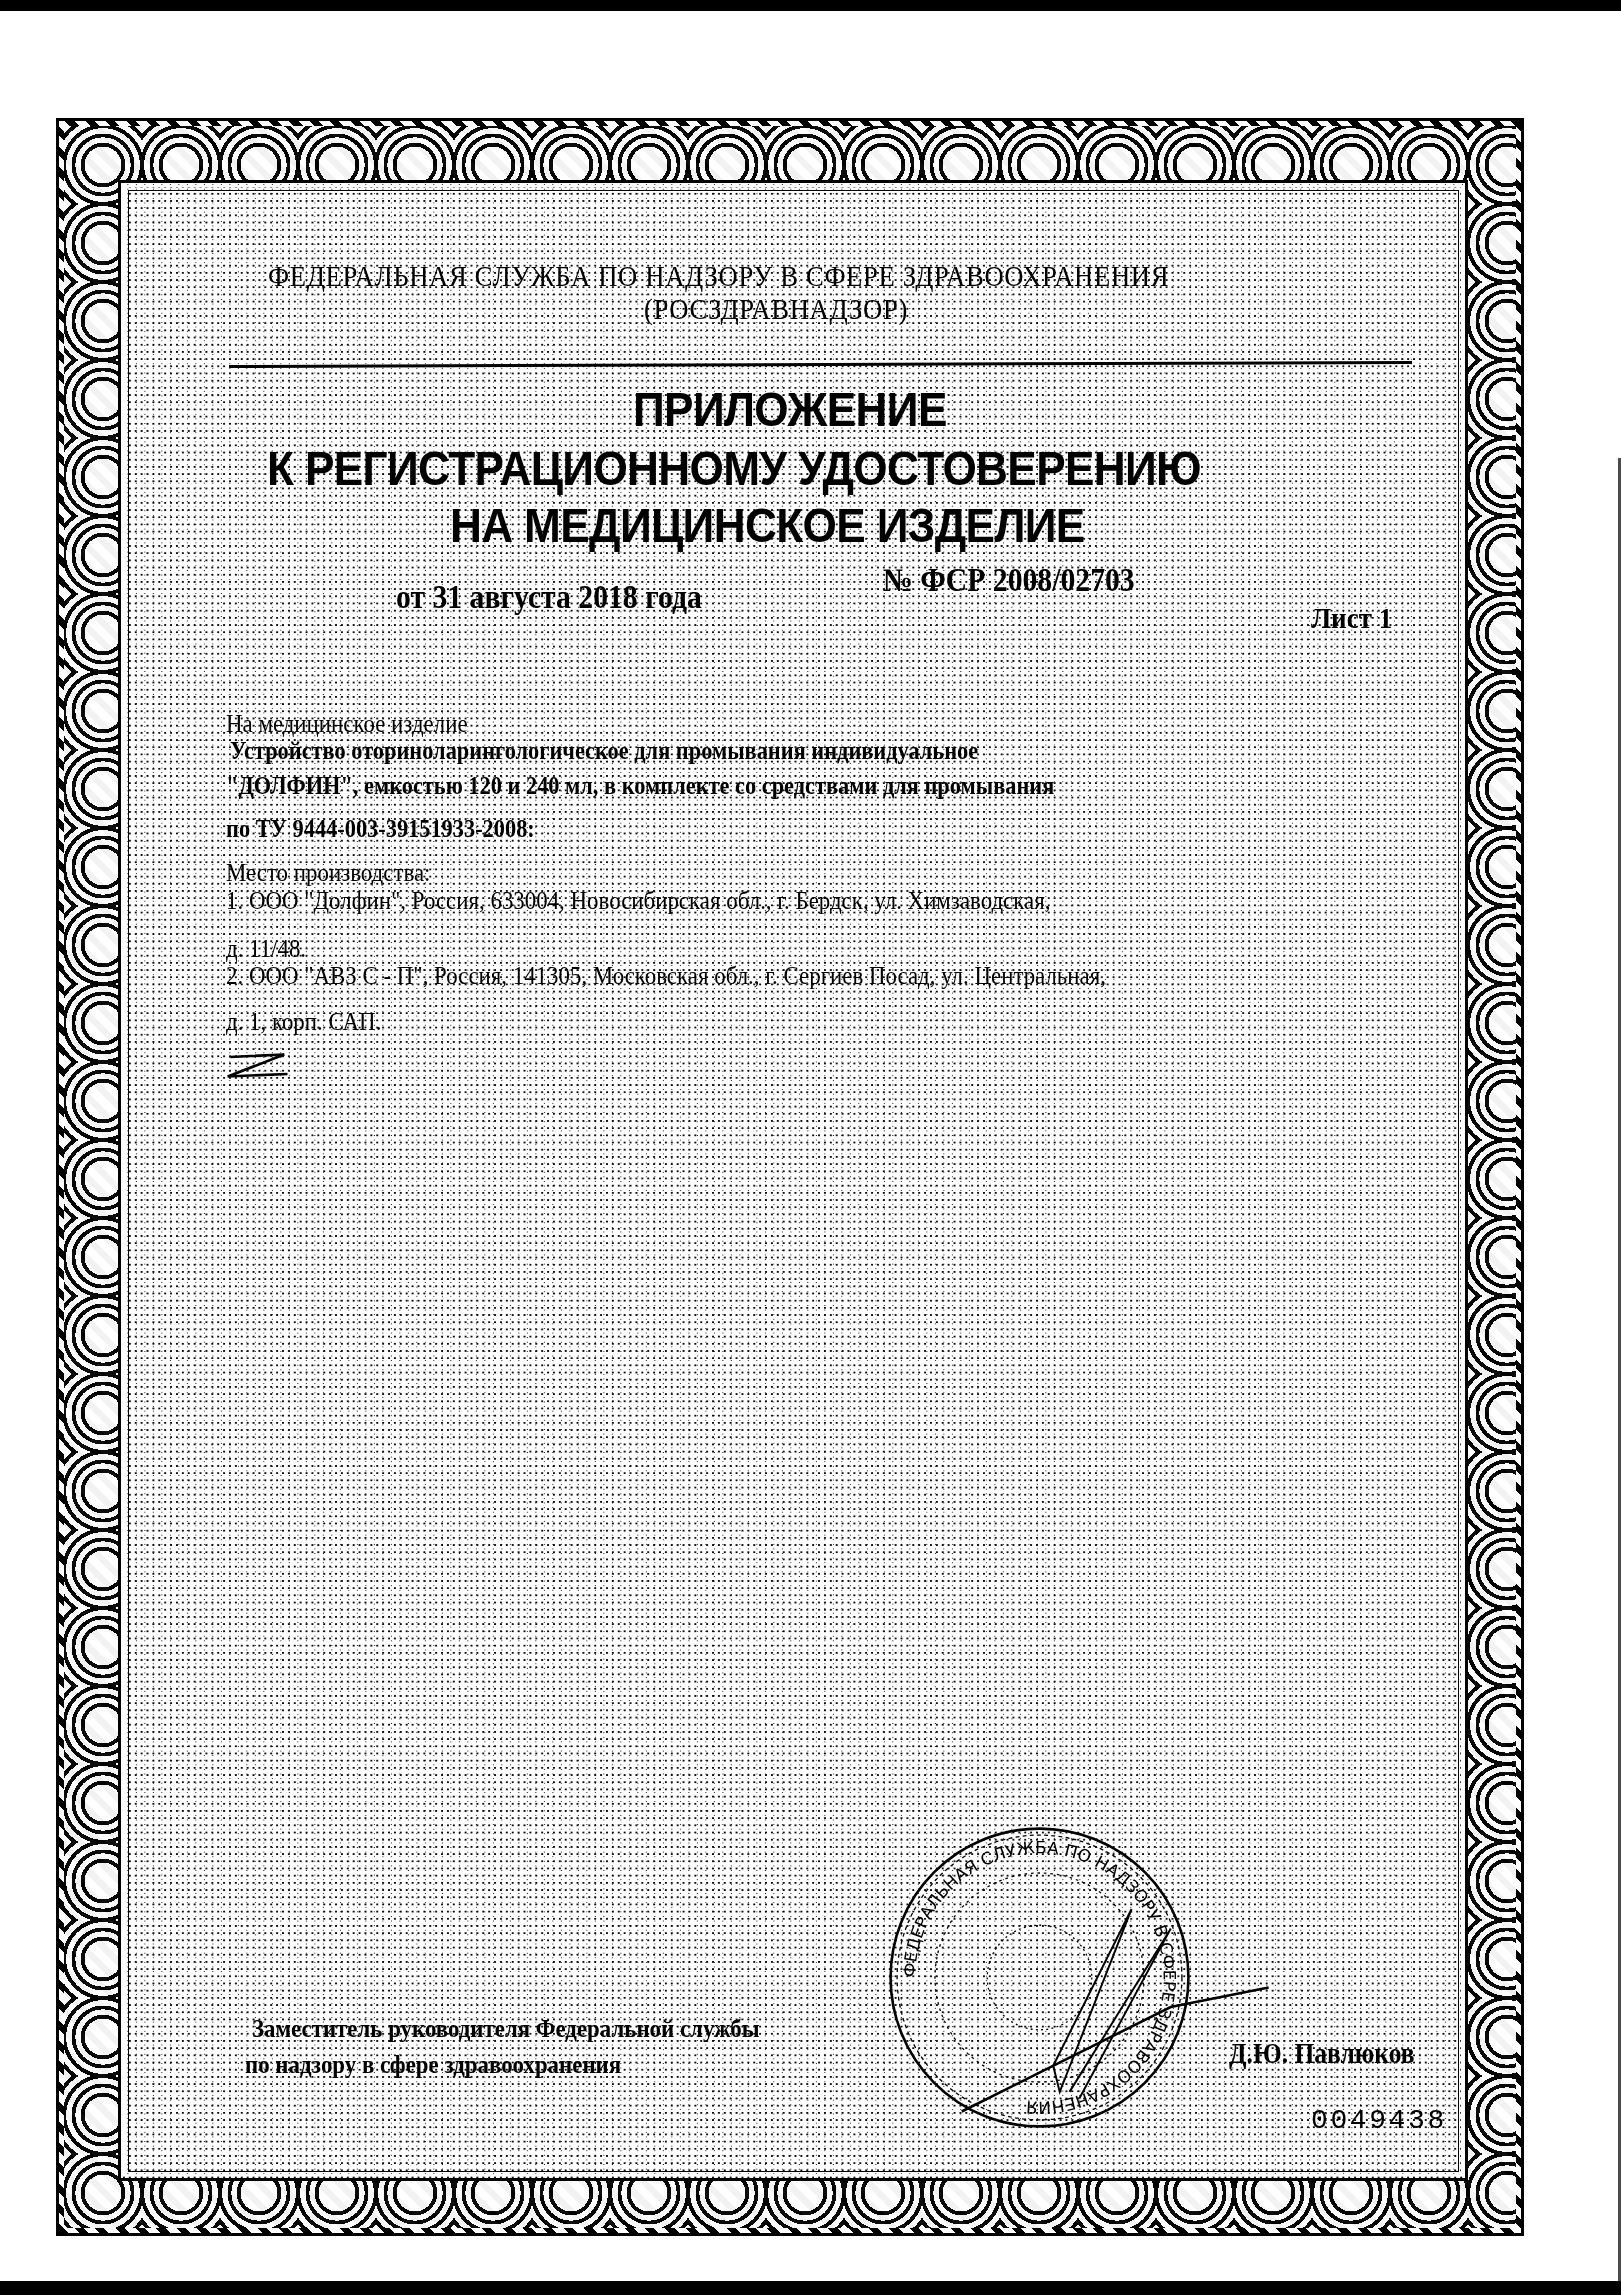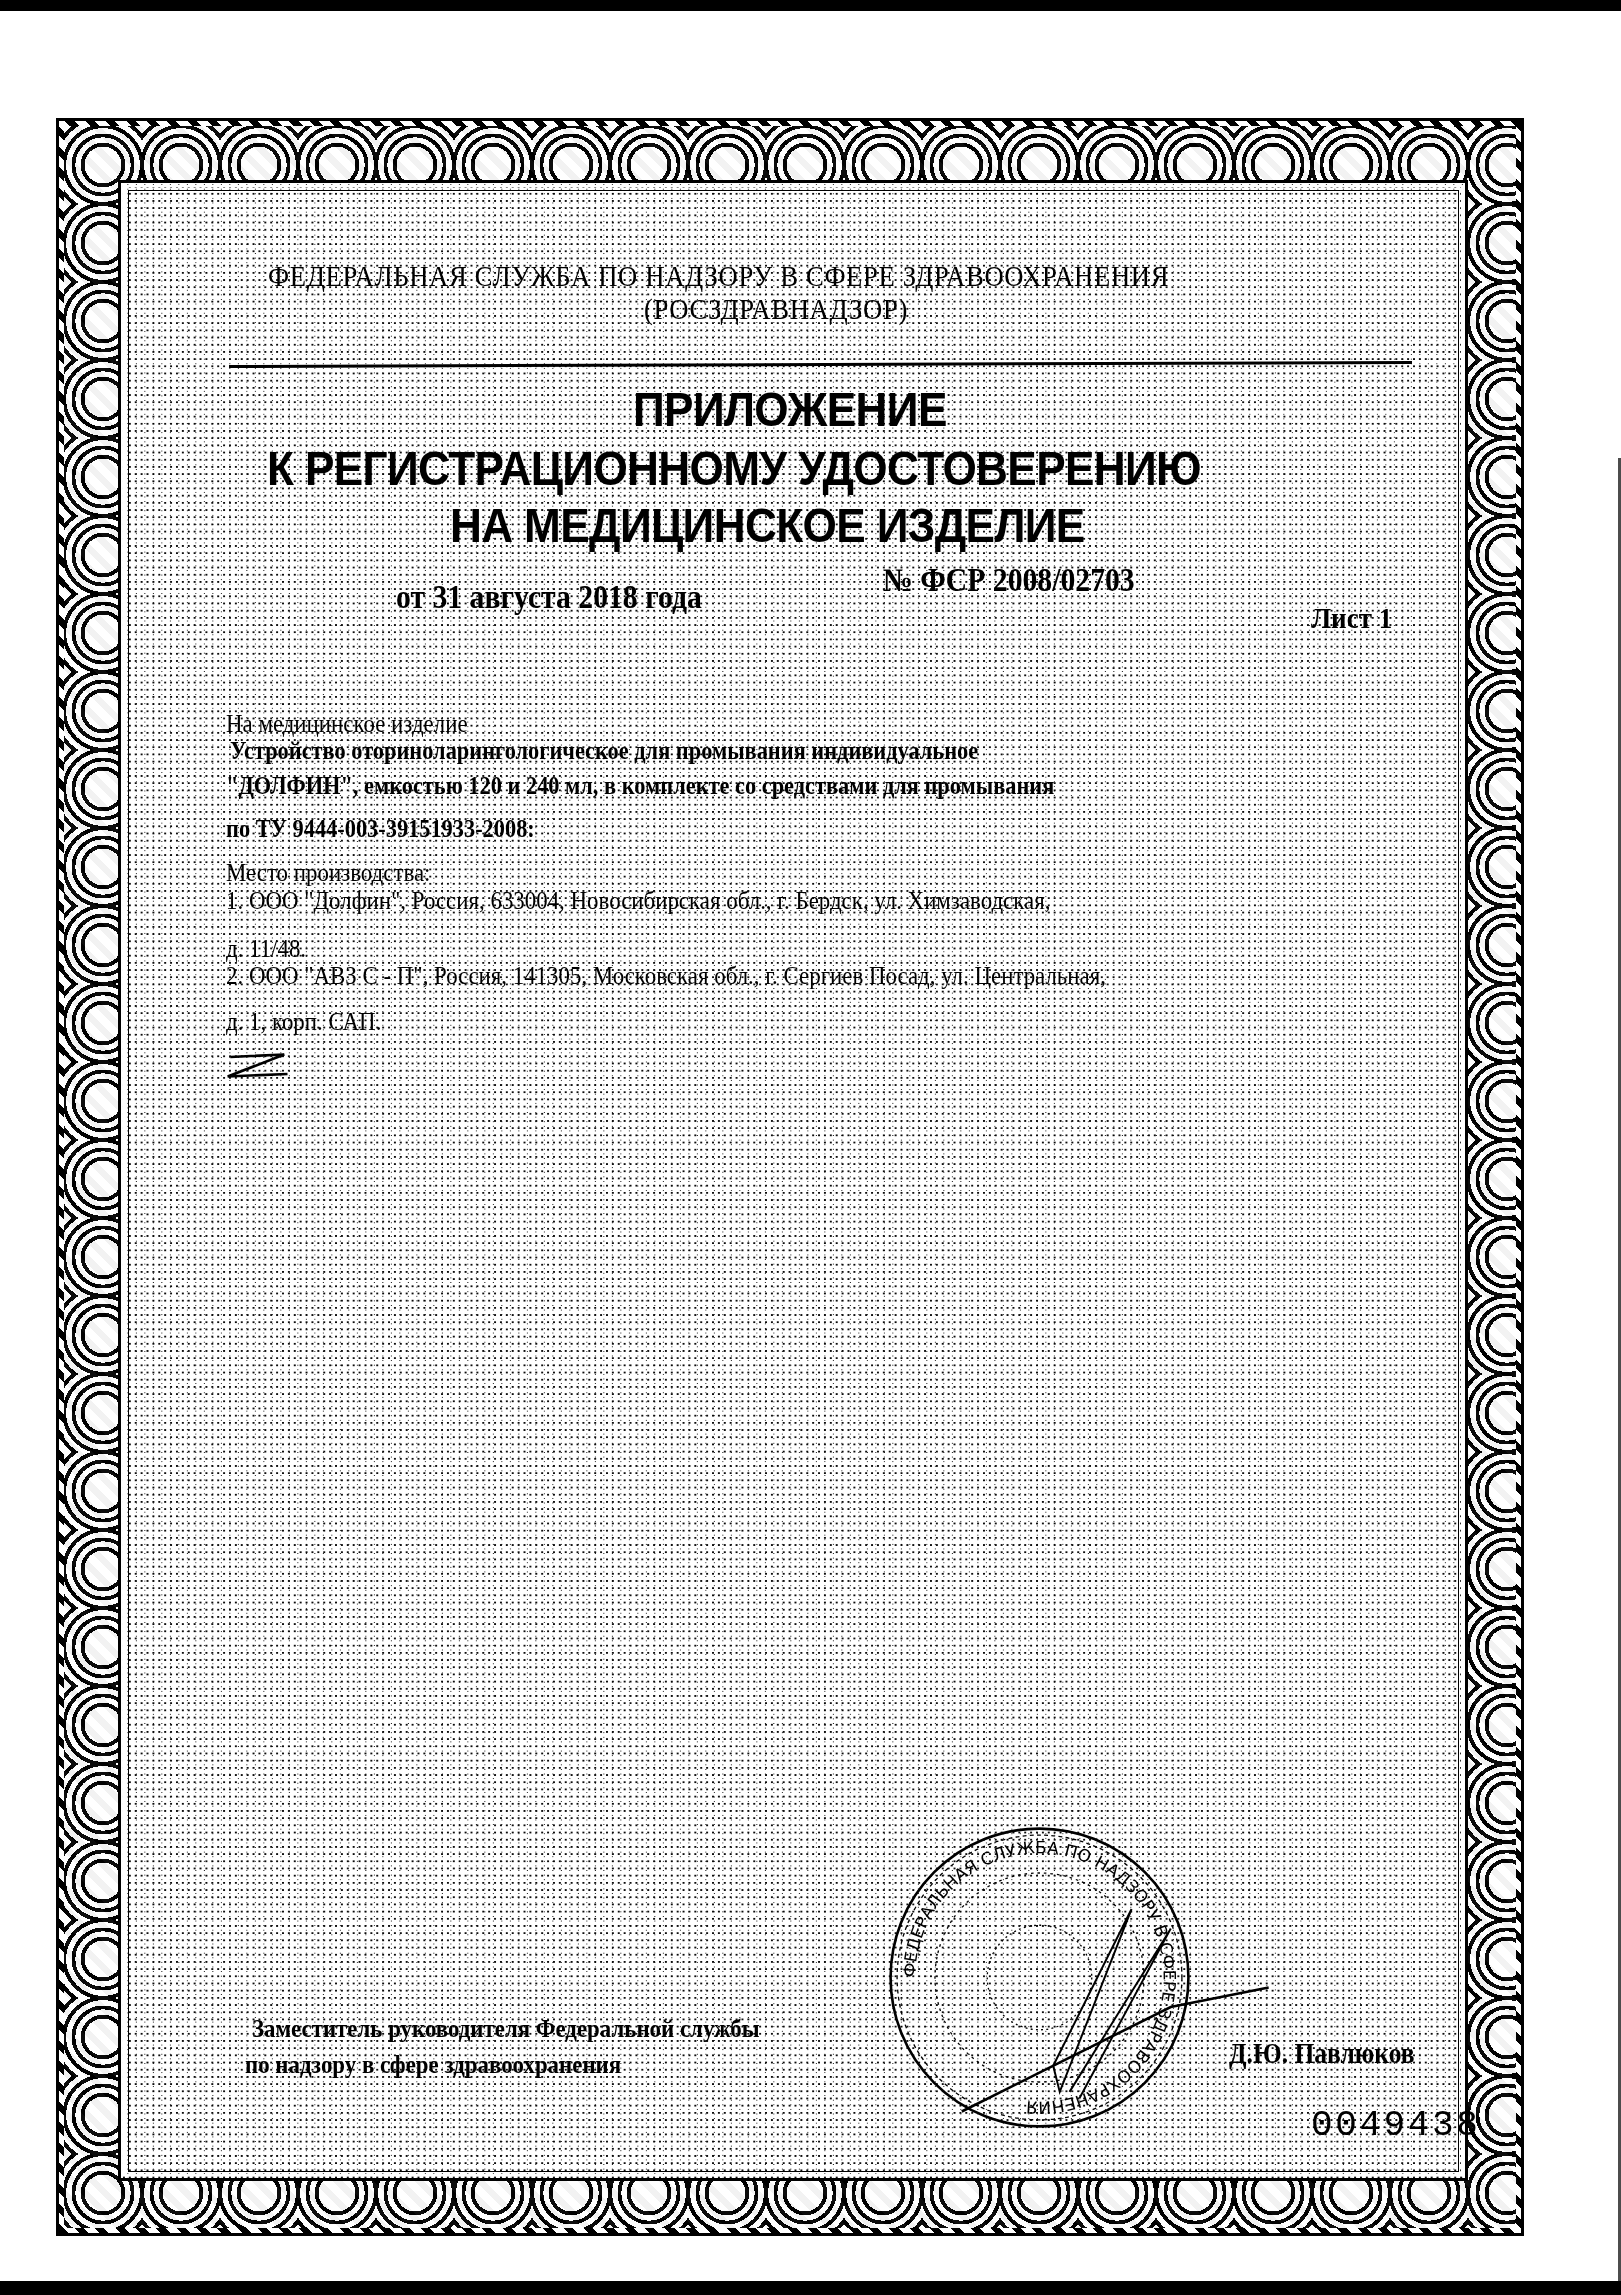--- a/index.html
+++ b/index.html
@@ -39,21 +39,21 @@
   }
 
   .txt { position:absolute; white-space:nowrap; background:transparent; }
   .agency { font-size:29px; letter-spacing:0.7px; transform:scaleX(.92); transform-origin:left top; }
   .rule { position:absolute; left:229px; top:363px; width:1183px; height:2.6px; background:#000; transform:rotate(-0.2deg); }
   .title { font-family:"Liberation Sans", "DejaVu Sans", sans-serif; font-weight:bold; font-size:48px; letter-spacing:-0.7px; transform:scaleX(.92); transform-origin:left top; }
   .bold-meta { font-weight:bold; font-size:33px; transform:scaleX(.9); transform-origin:left top; }
   .body { font-size:26px; transform:scaleX(.88); transform-origin:left top; }
   .body-bold { font-size:26px; font-weight:bold; transform:scaleX(.86); transform-origin:left top; }
   .sig { font-size:26px; font-weight:bold; transform:scaleX(.88); transform-origin:left top; }
-  .serial { font-family:"Liberation Mono", "DejaVu Sans Mono", monospace; font-size:36px; letter-spacing:2.6px; }
+  .serial { font-family:"Liberation Mono", "DejaVu Sans Mono", monospace; font-size:28px; letter-spacing:2.6px; }
 
   .zmark { position:absolute; left:216px; top:1049px; width:78px; height:33px; }
   .stamp { position:absolute; left:886px; top:1824px; width:307px; height:307px; }
   .signature { position:absolute; left:955px; top:1896px; width:327px; height:222px; }
 </style>
 </head>
 <body>
 
 <div class="edge-top"></div>
 <div class="edge-bottom"></div>

